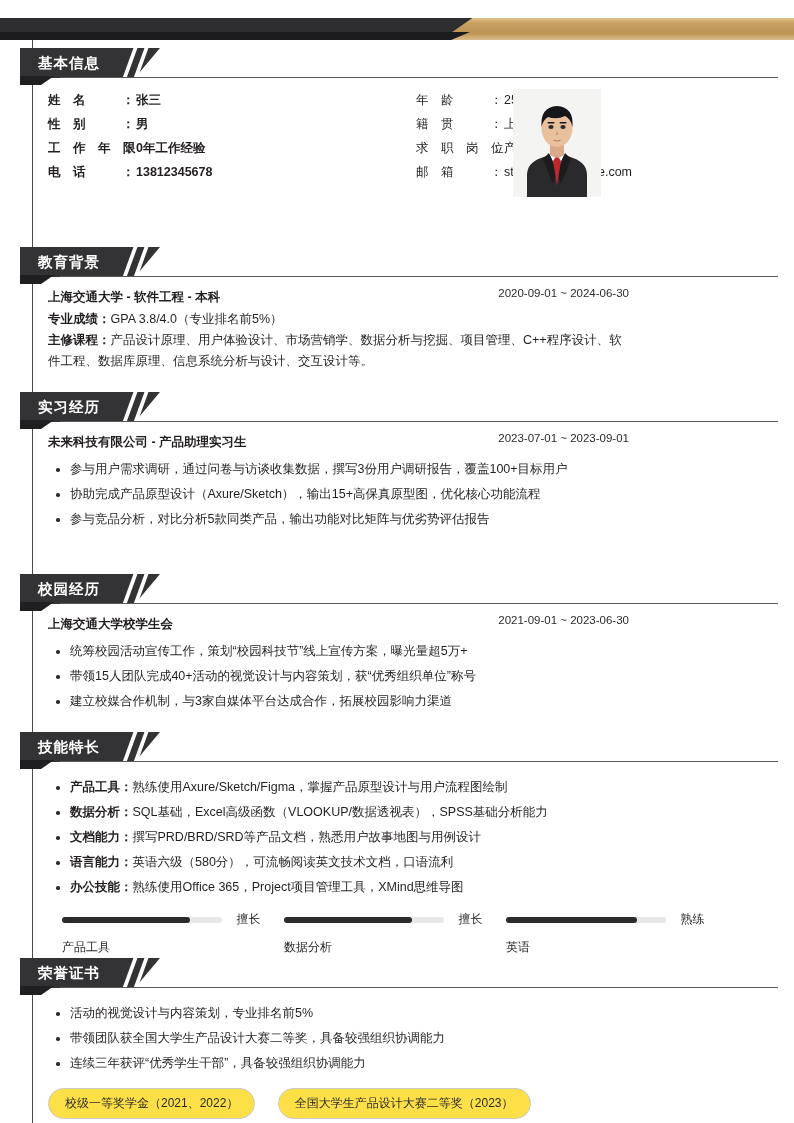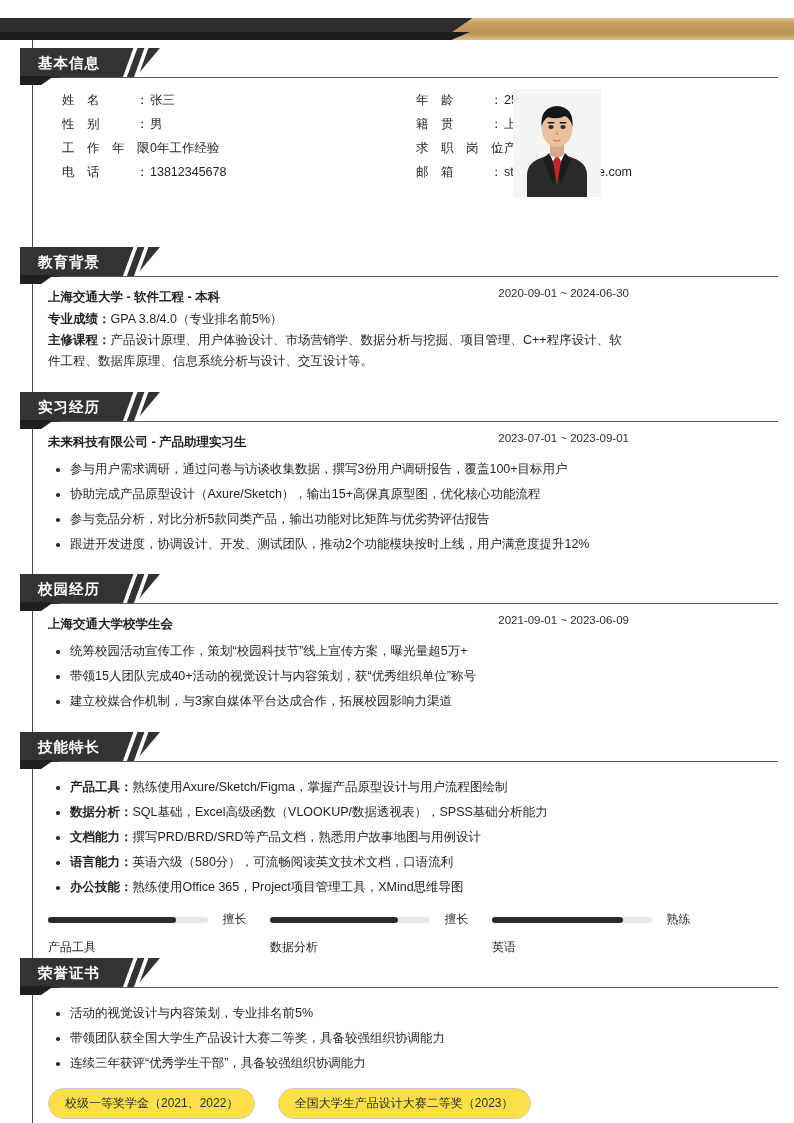--- a/index.html
+++ b/index.html
@@ -58,21 +58,21 @@
   .sec-rule{
     position:absolute; left:60px; top:29px; width:718px; height:1px;
     background:#5a5a5a;
   }
 
   .sec-body{ position:relative; padding-left:48px; padding-right:26px; padding-top:10px; }
 
   
   .info-grid{ position:relative; height:118px; }
   .info-col{ position:absolute; top:0; }
-  .info-col.left{ left:62px; }
+  .info-col.left{ left:48px;font-weight:bold; }
   .info-col.right{ left:416px; }
   .info-row{ height:24px; line-height:24px; font-size:12.5px; white-space:nowrap; }
   .ilabel{ display:inline-block; width:74px; letter-spacing:4.5px; }
   .ilabel.wide{ letter-spacing:4.5px; }
   .icolon{ display:inline-block; width:14px; }
   .ivalue{ }
   .photo{
     position:absolute; right:28px; top:1px; width:88px; height:108px;
     background:#f2f2f2; overflow:hidden;
   }
@@ -88,21 +88,21 @@
   ul.bullets li{
     position:relative; padding-left:22px; font-size:12.5px; line-height:25px;
   }
   ul.bullets li:before{
     content:""; position:absolute; left:8px; top:11px;
     width:3.5px; height:3.5px; background:#2b2b2b; border-radius:50%;
   }
   ul.bullets li b{ font-weight:bold; }
 
   
-  .bars{ position:relative; height:46px; margin-top:10px; }
+  .bars{ position:relative; height:46px; margin-top:10px;margin-left:14px; }
   .bar-unit{ position:absolute; top:0; width:222px; }
   .bar-track{
     position:relative; height:6px; border-radius:3px; background:#e8e8e8;
     width:160px; display:inline-block; vertical-align:middle;
   }
   .bar-fill{ position:absolute; left:0; top:0; height:6px; border-radius:3px; background:#2b2b2b; }
   .bar-level{ display:inline-block; vertical-align:middle; font-size:12px; margin-left:10px; }
   .bar-name{ display:block; margin-top:11px; font-size:12px; }
 
   
@@ -214,38 +214,37 @@
   </div>
   <div class="sec-body">
     <div class="entry-head">
       <span class="entry-title">未来科技有限公司 - 产品助理实习生</span>
       <span class="entry-date">2023-07-01 ~ 2023-09-01</span>
     </div>
     <ul class="bullets">
       <li>参与用户需求调研，通过问卷与访谈收集数据，撰写3份用户调研报告，覆盖100+目标用户</li>
       <li>协助完成产品原型设计（Axure/Sketch），输出15+高保真原型图，优化核心功能流程</li>
       <li>参与竞品分析，对比分析5款同类产品，输出功能对比矩阵与优劣势评估报告</li>
-      <li>跟进开发进度，协调设计、开发、测试团队，推动2个功能模块按时上线，用户满意度提升12%</li>
     </ul>
   </div>
 </div>
 
 <div class="section" style="top:574px;">
   <div class="sec-head">
     <div class="sec-tab"></div>
     <div class="sec-tab-foot"></div>
     <div class="slash s1"></div>
     <div class="slash s2"></div>
     <div class="sec-title">校园经历</div>
     <div class="sec-rule"></div>
   </div>
   <div class="sec-body">
     <div class="entry-head">
       <span class="entry-title">上海交通大学校学生会</span>
-      <span class="entry-date">2021-09-01 ~ 2023-06-09</span>
+      <span class="entry-date">2021-09-01 ~ 2023-06-30</span>
     </div>
     <ul class="bullets">
       <li>统筹校园活动宣传工作，策划“校园科技节”线上宣传方案，曝光量超5万+</li>
       <li>带领15人团队完成40+活动的视觉设计与内容策划，获“优秀组织单位”称号</li>
       <li>建立校媒合作机制，与3家自媒体平台达成合作，拓展校园影响力渠道</li>
     </ul>
   </div>
 </div>
 
 <div class="section" style="top:732px;">

